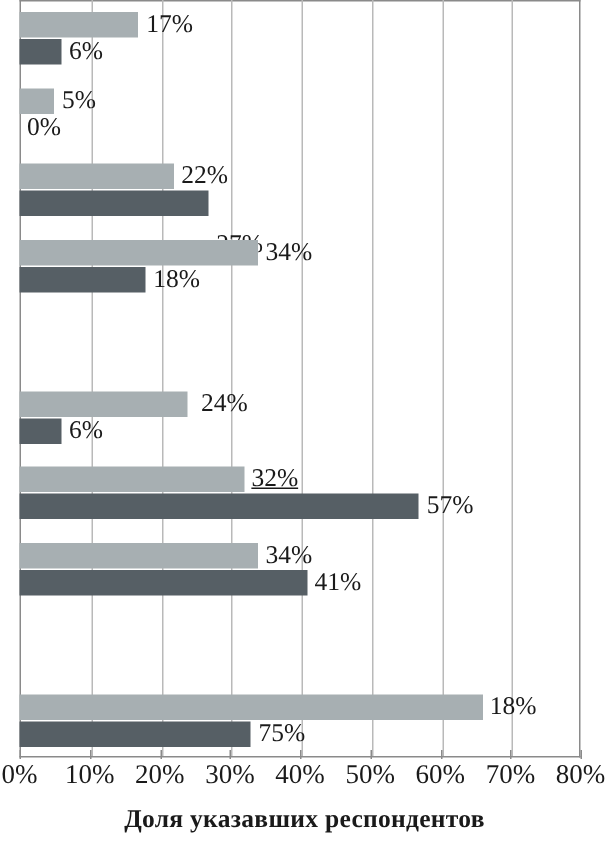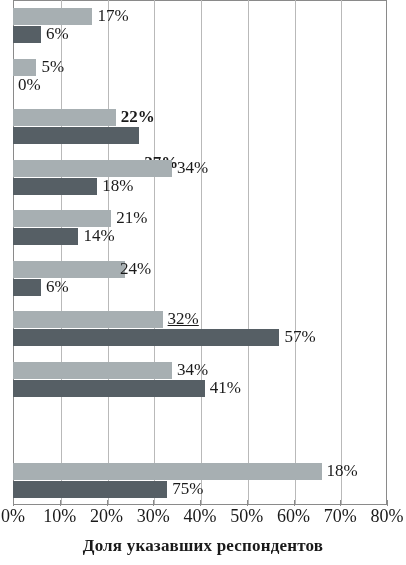--- a/index.html
+++ b/index.html
@@ -81,41 +81,35 @@
         <div class="lbl light-l" style="left: 84.475px;">17%</div>
         <div class="bar dark" style="width: 28.05px;"></div>
         <div class="lbl dark-l" style="left: 33.05px;">6%</div>
       </div>
       <div class="group" style="top: 58.5px; height: 36px;">
         <div class="bar light" style="width: 23.375px;"></div>
         <div class="lbl light-l" style="left: 28.375px;">5%</div>
         <div class="bar dark" style="width: 0px;"></div>
         <div class="lbl dark-l" style="left: 5px;">0%</div>
       </div>
-      <div class="group" style="top: 109px; height: 36px; font-weight: bold;">
+      <div class="group" style="top: 109px; height: 36px;">
         <div class="bar light" style="width: 102.85px;"></div>
         <div class="lbl light-l" style="left: 107.85px;">22%</div>
         <div class="bar dark" style="width: 126.225px;"></div>
         <div class="lbl dark-l" style="left: 131.225px; margin-top: 28px;">27%</div>
       </div>
       <div class="group" style="top: 159.5px; height: 36px;">
         <div class="bar light" style="width: 158.95px;"></div>
         <div class="lbl light-l" style="left: 163.95px;">34%</div>
         <div class="bar dark" style="width: 84.15px;"></div>
         <div class="lbl dark-l" style="left: 89.15px;">18%</div>
       </div>
-      <div class="group" style="top: 210px; height: 36px;">
-        <div class="bar light" style="width: 98.175px;"></div>
-        <div class="lbl light-l" style="left: 103.175px;">21%</div>
-        <div class="bar dark" style="width: 65.45px;"></div>
-        <div class="lbl dark-l" style="left: 70.45px;">14%</div>
-      </div>
       <div class="group" style="top: 260.5px; height: 36px;">
         <div class="bar light" style="width: 112.2px;"></div>
-        <div class="lbl light-l" style="left: 107px;">24%</div>
+        <div class="lbl light-l" style="left: 121px;">24%</div>
         <div class="bar dark" style="width: 28.05px;"></div>
         <div class="lbl dark-l" style="left: 33.05px;">6%</div>
       </div>
       <div class="group" style="top: 311px; height: 36px;">
         <div class="bar light" style="width: 149.6px;"></div>
         <div class="lbl light-l" style="left: 154.6px; text-decoration: underline;">32%</div>
         <div class="bar dark" style="width: 266.475px;"></div>
         <div class="lbl dark-l" style="left: 271.475px;">57%</div>
       </div>
       <div class="group" style="top: 361.5px; height: 36px;">

